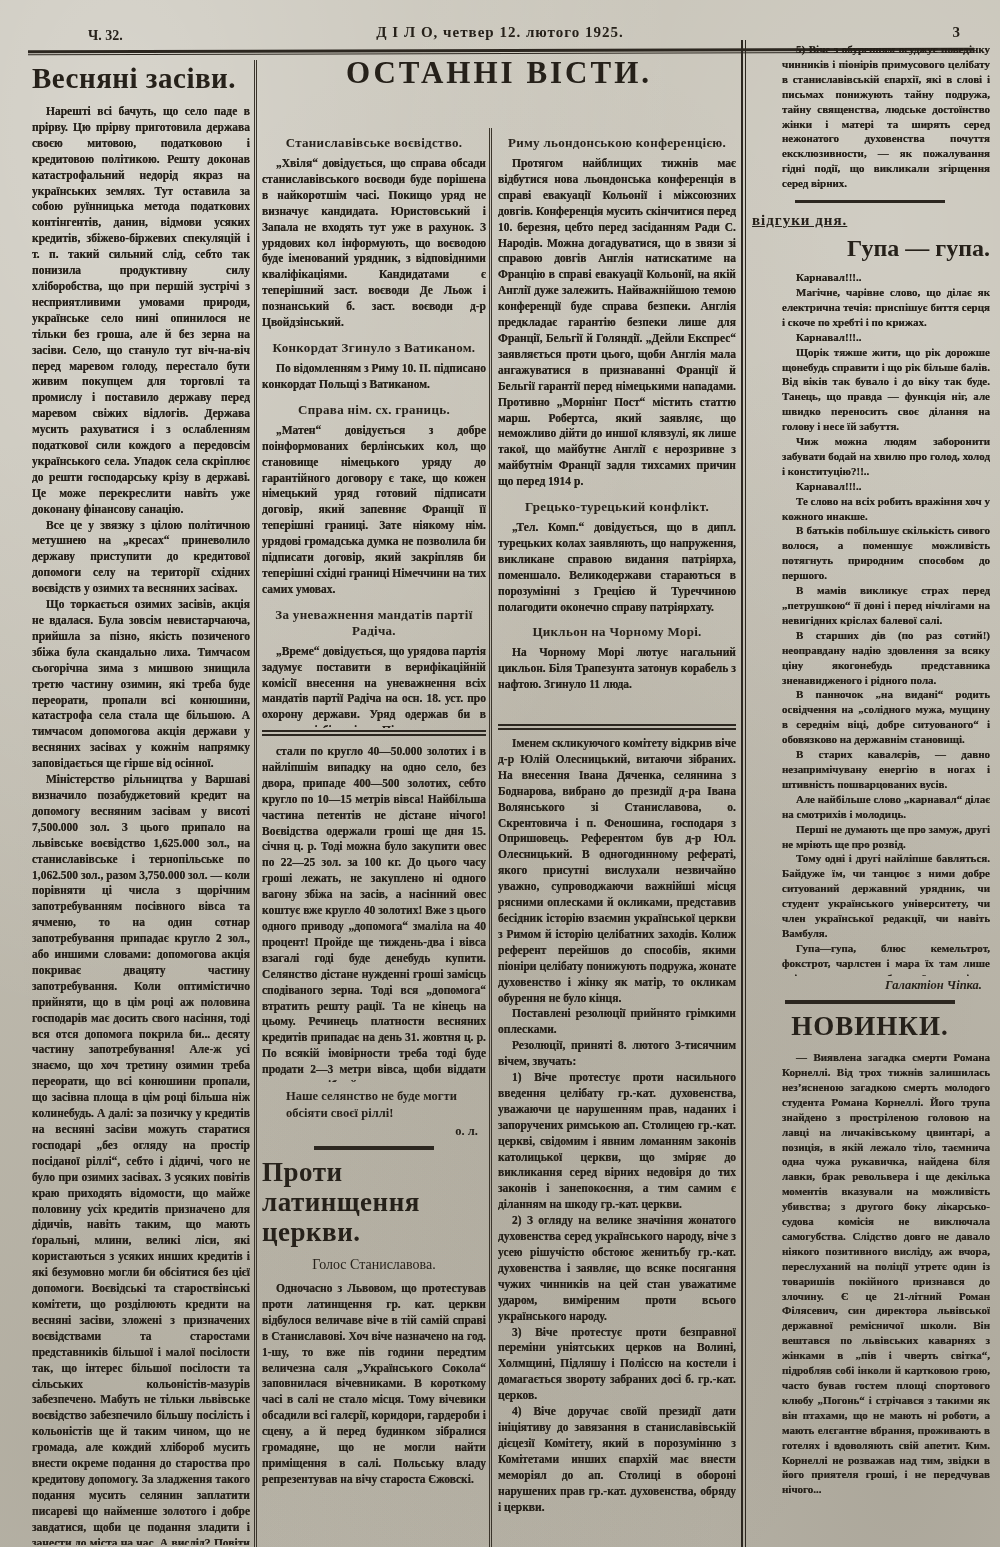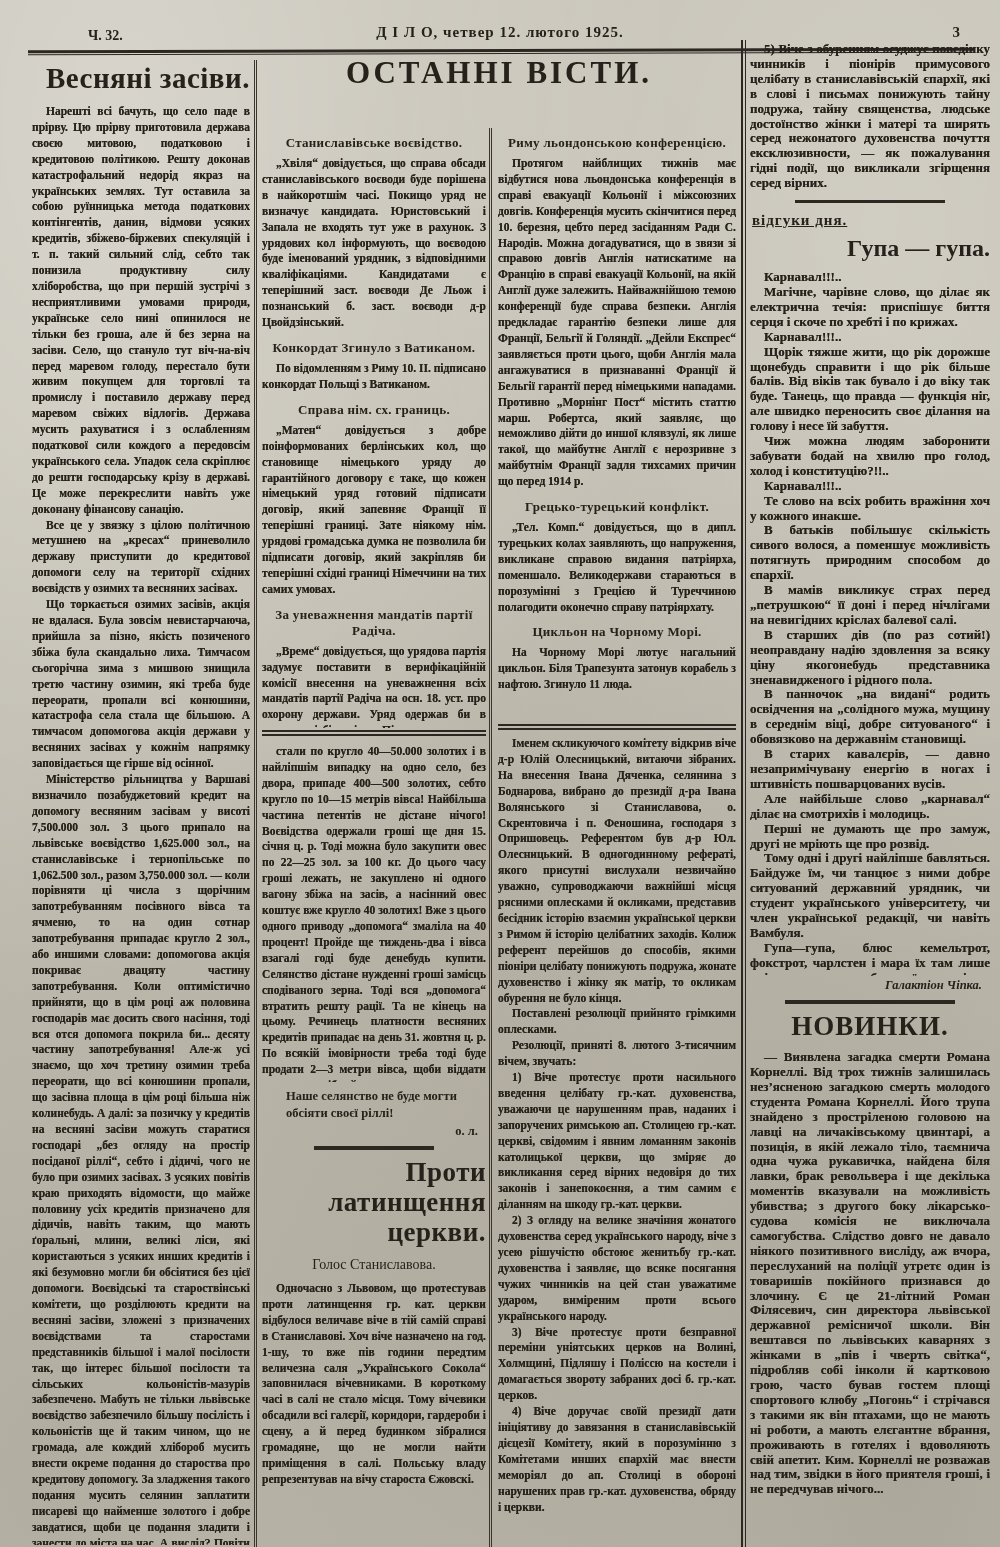--- a/index.html
+++ b/index.html
@@ -20,22 +20,22 @@
   .hdr-mast{position:absolute;top:24px;left:0;width:100%;text-align:center;font-size:15px;font-weight:bold;letter-spacing:1px;}
   .hdr-page{position:absolute;top:24px;right:40px;font-size:15px;font-weight:bold;}
   .hdr-rule{position:absolute;top:49px;left:28px;width:946px;border-top:3px solid #2c2720;border-bottom:1px solid #2c2720;height:5px;transform:rotate(-.15deg);}
   
   .vrule{position:absolute;width:3px;border-left:1px solid #3a342b;border-right:1px solid #3a342b;}
   .vrule-bold{position:absolute;width:5px;border-left:2px solid #2c2720;border-right:1px solid #2c2720;}
   
   .col{position:absolute;overflow:hidden;}
   .para{margin:0;font-size:11.5px;line-height:15.9px;font-weight:bold;text-align:justify;text-indent:14px;
         text-shadow:0 0 .5px rgba(34,28,20,.75);}
-  .para-sm{font-size:13px;line-height:14.9px;}
-  .headline-1{margin:0 0 10px 0;font-size:29px;line-height:32px;font-weight:bold;text-align:right;letter-spacing:.5px;}
+  .para-sm{font-size:11px;line-height:14.9px;margin-left:32px;}
+  .headline-1{margin:0 0 10px 0;font-size:29px;line-height:32px;font-weight:bold;text-align:left;letter-spacing:.5px;}
   .headline-2{margin:0;font-size:31px;line-height:34px;font-weight:bold;text-align:center;letter-spacing:3px;}
   .sec-head{margin:9px 0 5px 0;font-size:13px;line-height:16px;font-weight:bold;text-align:center;letter-spacing:.3px;}
   .rule-thick{border-top:2px solid #2c2720;border-bottom:2px solid #2c2720;height:6px;position:absolute;}
   .rule-short{width:150px;margin:9px auto;border-top:3px solid #2c2720;}
   .rule-short-b{width:120px;margin:7px auto;border-top:2px solid #2c2720;border-bottom:2px solid #2c2720;height:4px;}
   .closing{margin:6px 0 0 0;font-size:12.5px;line-height:17px;font-weight:bold;text-align:left;padding-left:24px;}
   .sig{margin:2px 8px 0 0;font-size:12.5px;font-weight:bold;text-align:right;}
   .rubric{margin:8px 0 2px 2px;font-size:15px;font-weight:bold;letter-spacing:1px;text-decoration:underline;}
   .feuill-title{margin:6px 0 8px 0;font-size:24px;font-weight:bold;text-align:right;}
   .nov-title{margin:4px 0 8px 0;font-size:27px;font-weight:bold;text-align:center;letter-spacing:1px;}
@@ -142,21 +142,21 @@
     <div class="rubric">відгуки дня.</div>
     <h1 class="feuill-title">Гупа — гупа.</h1>
     <div class="clip" style="height:706px;">
         <p class="para para-sm">Карнавал!!!..</p>
         <p class="para para-sm">Магічне, чарівне слово, що ділає як електрична течія: приспішує биття серця і скоче по хребті і по крижах.</p>
         <p class="para para-sm">Карнавал!!!..</p>
         <p class="para para-sm">Щорік тяжше жити, що рік дорожше щонебудь справити і що рік більше балів. Від віків так бувало і до віку так буде. Танець, що правда — функція ніг, але швидко переносить своє ділання на голову і несе їй забуття.</p>
         <p class="para para-sm">Чиж можна людям заборонити забувати бодай на хвилю про голод, холод і конституцію?!!..</p>
         <p class="para para-sm">Карнавал!!!..</p>
         <p class="para para-sm">Те слово на всіх робить вражіння хоч у кожного инакше.</p>
-        <p class="para para-sm">В батьків побільшує скількість сивого волося, а поменшує можливість потягнуть природним способом до єпархії.</p>
+        <p class="para para-sm">В батьків побільшує скількість сивого волося, а поменшує можливість потягнуть природним способом до першого.</p>
         <p class="para para-sm">В мамів викликує страх перед „петрушкою“ її доні і перед нічлігами на невигідних кріслах балевої салі.</p>
         <p class="para para-sm">В старших дів (по раз сотий!) неоправдану надію здовлення за всяку ціну якогонебудь представника зненавидженого і рідного пола.</p>
         <p class="para para-sm">В панночок „на видані“ родить освідчення на „солідного мужа, мущину в середнім віці, добре ситуованого“ і обовязково на державнім становищі.</p>
         <p class="para para-sm">В старих кавалєрів, — давно незапримічувану енергію в ногах і штивність пошварцованих вусів.</p>
         <p class="para para-sm">Але найбільше слово „карнавал“ ділає на смотрихів і молодиць.</p>
         <p class="para para-sm">Перші не думають ще про замуж, другі не мріють ще про розвід.</p>
         <p class="para para-sm">Тому одні і другі найліпше бавляться. Байдуже їм, чи танцює з ними добре ситуований державний урядник, чи студент українського університету, чи член української редакції, чи навіть Вамбуля.</p>
         <p class="para para-sm">Гупа—гупа, блюс кемельтрот, фокстрот, чарлстен і мара їх там лише які ще вороги публичної моралі — манять і потягають їх найбільше. А хто їм топче по ногах — байдуже. Важко, щоб тільки черевик дансера не був набитий цвяхами, бо це, помимо болю, робить знаки на мештах.</p>
       </div>
     <p class="sig" style="font-style:italic;">Галактіон Чіпка.</p>

